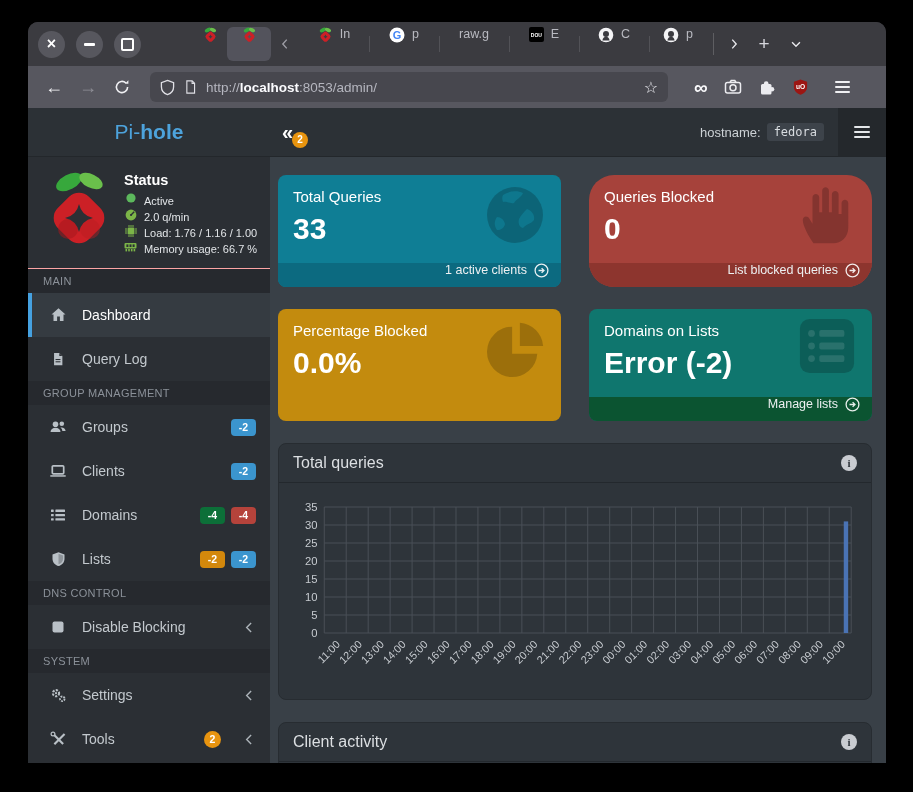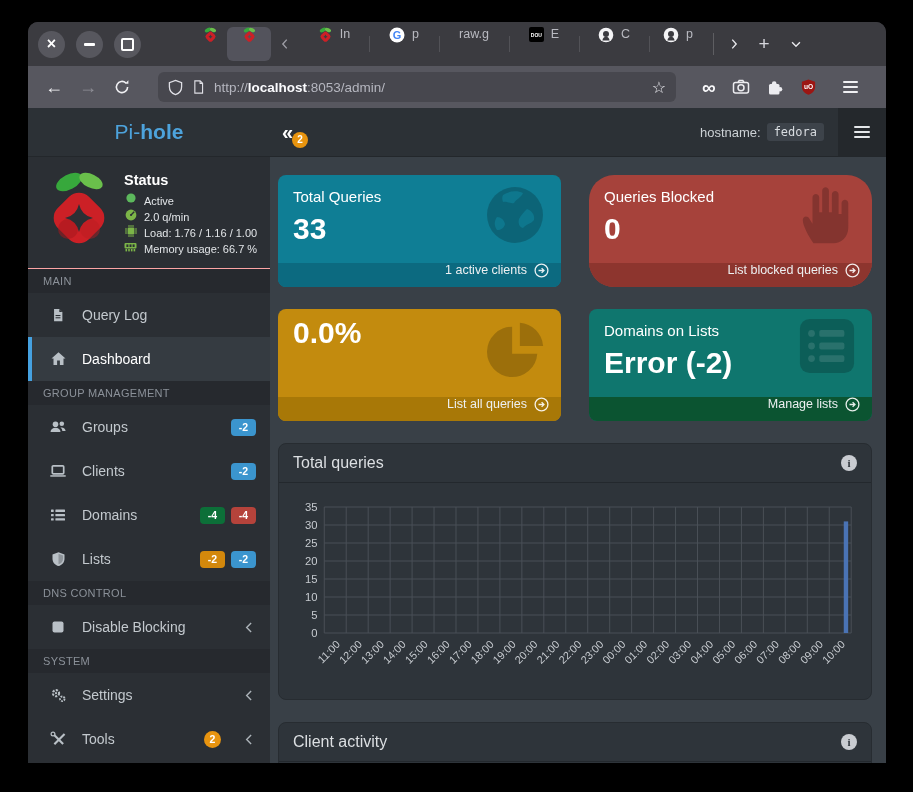--- a/index.html
+++ b/index.html
@@ -23,21 +23,21 @@
   .tab-label{white-space:nowrap;overflow:hidden;max-width:34px;color:#b9bac1}
   .tab-scroll,.tbtn{display:flex;align-items:center;justify-content:center;color:#d6d6dc}
   .tab-scroll{width:28px;height:34px;color:#9d9da5}
   .tbtn{width:32px;height:32px;font-size:19px;border-radius:4px}
   .tabs-sep{width:1px;height:22px;background:rgba(255,255,255,.18);margin:0 6px}
 
   
   .toolbar{height:42px;background:#57575f;display:flex;align-items:center;padding:0 12px;gap:6px}
   .nav-btn{width:28px;height:28px;border-radius:4px;display:flex;align-items:center;justify-content:center;color:#f0f0f3;font-size:18px;line-height:1}
   .nav-btn.disabled{color:#8f8f97}
-  .urlbar{height:30px;background:#47474e;border-radius:6px;width:498px;margin-left:16px;display:flex;align-items:center;padding:0 10px;gap:9px}
+  .urlbar{height:30px;background:#47474e;border-radius:6px;width:498px;margin-left:8px;display:flex;align-items:center;padding:0 10px;gap:9px}
   .url-text{font-size:13.5px;color:#b5b6bf;flex:1;white-space:nowrap;overflow:hidden}
   .url-host{color:#fbfbfe;font-weight:700}
   .star{color:#e9e9ee;font-size:16px;margin-left:auto}
   .ext-icons{display:flex;align-items:center;gap:16px;margin-left:20px}
   .inf{color:#fbfbfd;font-size:19px;font-weight:bold;line-height:1}
   .menu-bars{display:flex;flex-direction:column;gap:3px}
   .menu-bars i{display:block;width:15px;height:2px;background:#f0f0f3;border-radius:1px}
 
   
   .app{height:655px;background:#394047;display:flex;flex-direction:column}
@@ -309,38 +309,38 @@
                       </g>
                     </svg>
                   </span>
               <span>Memory usage: 66.7 %</span>
             </div>
           </div>
         </div>
 
         <div class="side-section">MAIN</div>
 
+        <div class="side-item active">
+          <span class="si-icon">
+                <svg width="17" height="16" viewBox="0 0 16 16" fill="currentColor">
+                  <path d="M8 1.3 15 7.4h-2v6.6H9.4V9.6H6.6V14H3V7.4H1z"></path>
+                </svg>
+              </span>
+          <span class="si-label">Dashboard</span>
+        </div>
         <div class="side-item">
           <span class="si-icon">
                 <svg width="14" height="16" viewBox="0 0 16 16" fill="currentColor">
                   <path d="M3.5 1h6L13 4.5V15h-9.5z"></path>
                   <path d="M9.5 1v3.5H13" fill="#2b2f34"></path>
                   <rect x="5.2" y="8" width="5.6" height="1.2" fill="#2b2f34"></rect>
                   <rect x="5.2" y="10.6" width="5.6" height="1.2" fill="#2b2f34"></rect>
                 </svg>
               </span>
           <span class="si-label">Query Log</span>
-        </div>
-        <div class="side-item active">
-          <span class="si-icon">
-                <svg width="17" height="16" viewBox="0 0 16 16" fill="currentColor">
-                  <path d="M8 1.3 15 7.4h-2v6.6H9.4V9.6H6.6V14H3V7.4H1z"></path>
-                </svg>
-              </span>
-          <span class="si-label">Dashboard</span>
         </div>
 
         <div class="side-section">GROUP MANAGEMENT</div>
 
         <div class="side-item">
           <span class="si-icon">
                 <svg width="18" height="16" viewBox="0 0 17 16" fill="currentColor">
                   <circle cx="6" cy="5.2" r="2.8"></circle>
                   <path d="M1 13c0-2.7 2.2-4.3 5-4.3s5 1.6 5 4.3z"></path>
                   <circle cx="12.3" cy="4.8" r="2.3"></circle>
@@ -483,32 +483,26 @@
             <div class="card-footer" style="background: rgb(141, 53, 46);">
               <span>List blocked queries</span>
               <svg width="15" height="15" viewBox="0 0 15 15">
                     <circle cx="7.5" cy="7.5" r="6.4" fill="none" stroke="rgba(255,255,255,.9)" stroke-width="1.3"></circle>
                     <path d="M4.5 7.5h5M7.6 5.1l2.4 2.4-2.4 2.4" fill="none" stroke="rgba(255,255,255,.9)" stroke-width="1.3"></path>
                   </svg>
             </div>
           </div>
 
           <div class="card" style="background: rgb(195, 139, 14);">
+            <div class="card-title">Percentage Blocked</div>
             <div class="card-value">0.0%</div>
             <div class="card-wm">
               <svg width="62" height="62" viewBox="0 0 64 64" fill="rgba(0,0,0,0.2)">
                     <path d="M28 10a26 26 0 1 0 26 28H28z"></path>
                     <path d="M36 6a26 26 0 0 1 24 24H36z"></path>
-                  </svg>
-            </div>
-            <div class="card-footer" style="background: rgb(168, 120, 7);">
-              <span>List all queries</span>
-              <svg width="15" height="15" viewBox="0 0 15 15">
-                    <circle cx="7.5" cy="7.5" r="6.4" fill="none" stroke="rgba(255,255,255,.9)" stroke-width="1.3"></circle>
-                    <path d="M4.5 7.5h5M7.6 5.1l2.4 2.4-2.4 2.4" fill="none" stroke="rgba(255,255,255,.9)" stroke-width="1.3"></path>
                   </svg>
             </div>
           </div>
 
           <div class="card" style="background: #0f766e;">
             <div class="card-title">Domains on Lists</div>
             <div class="card-value">Error (-2)</div>
             <div class="card-wm">
               <svg width="62" height="58" viewBox="0 0 64 60">
                     <rect x="4" y="2" width="56" height="56" rx="10" fill="rgba(0,0,0,0.2)"></rect>

